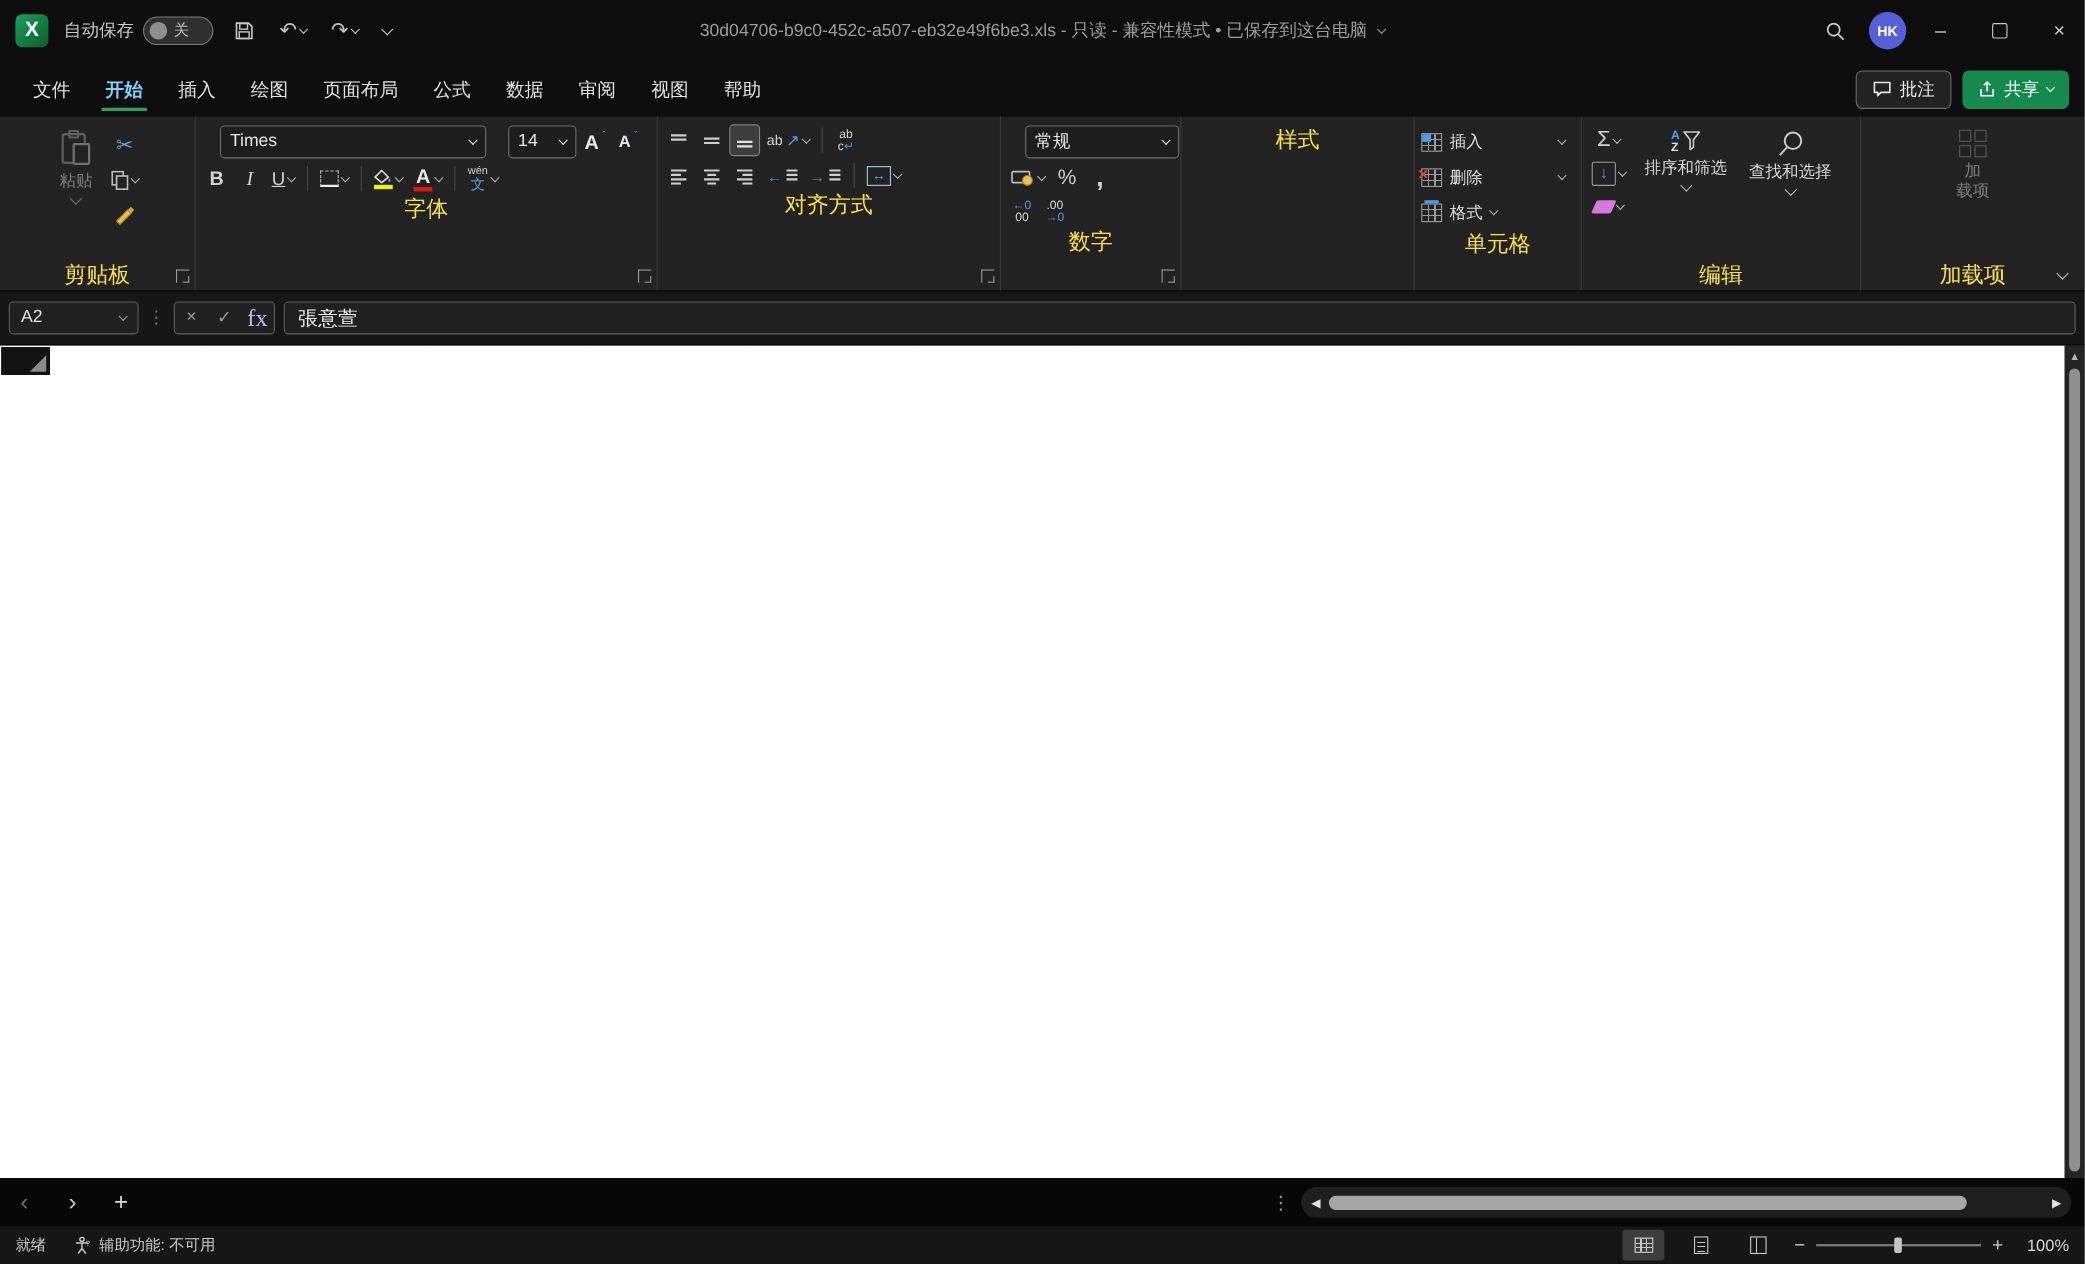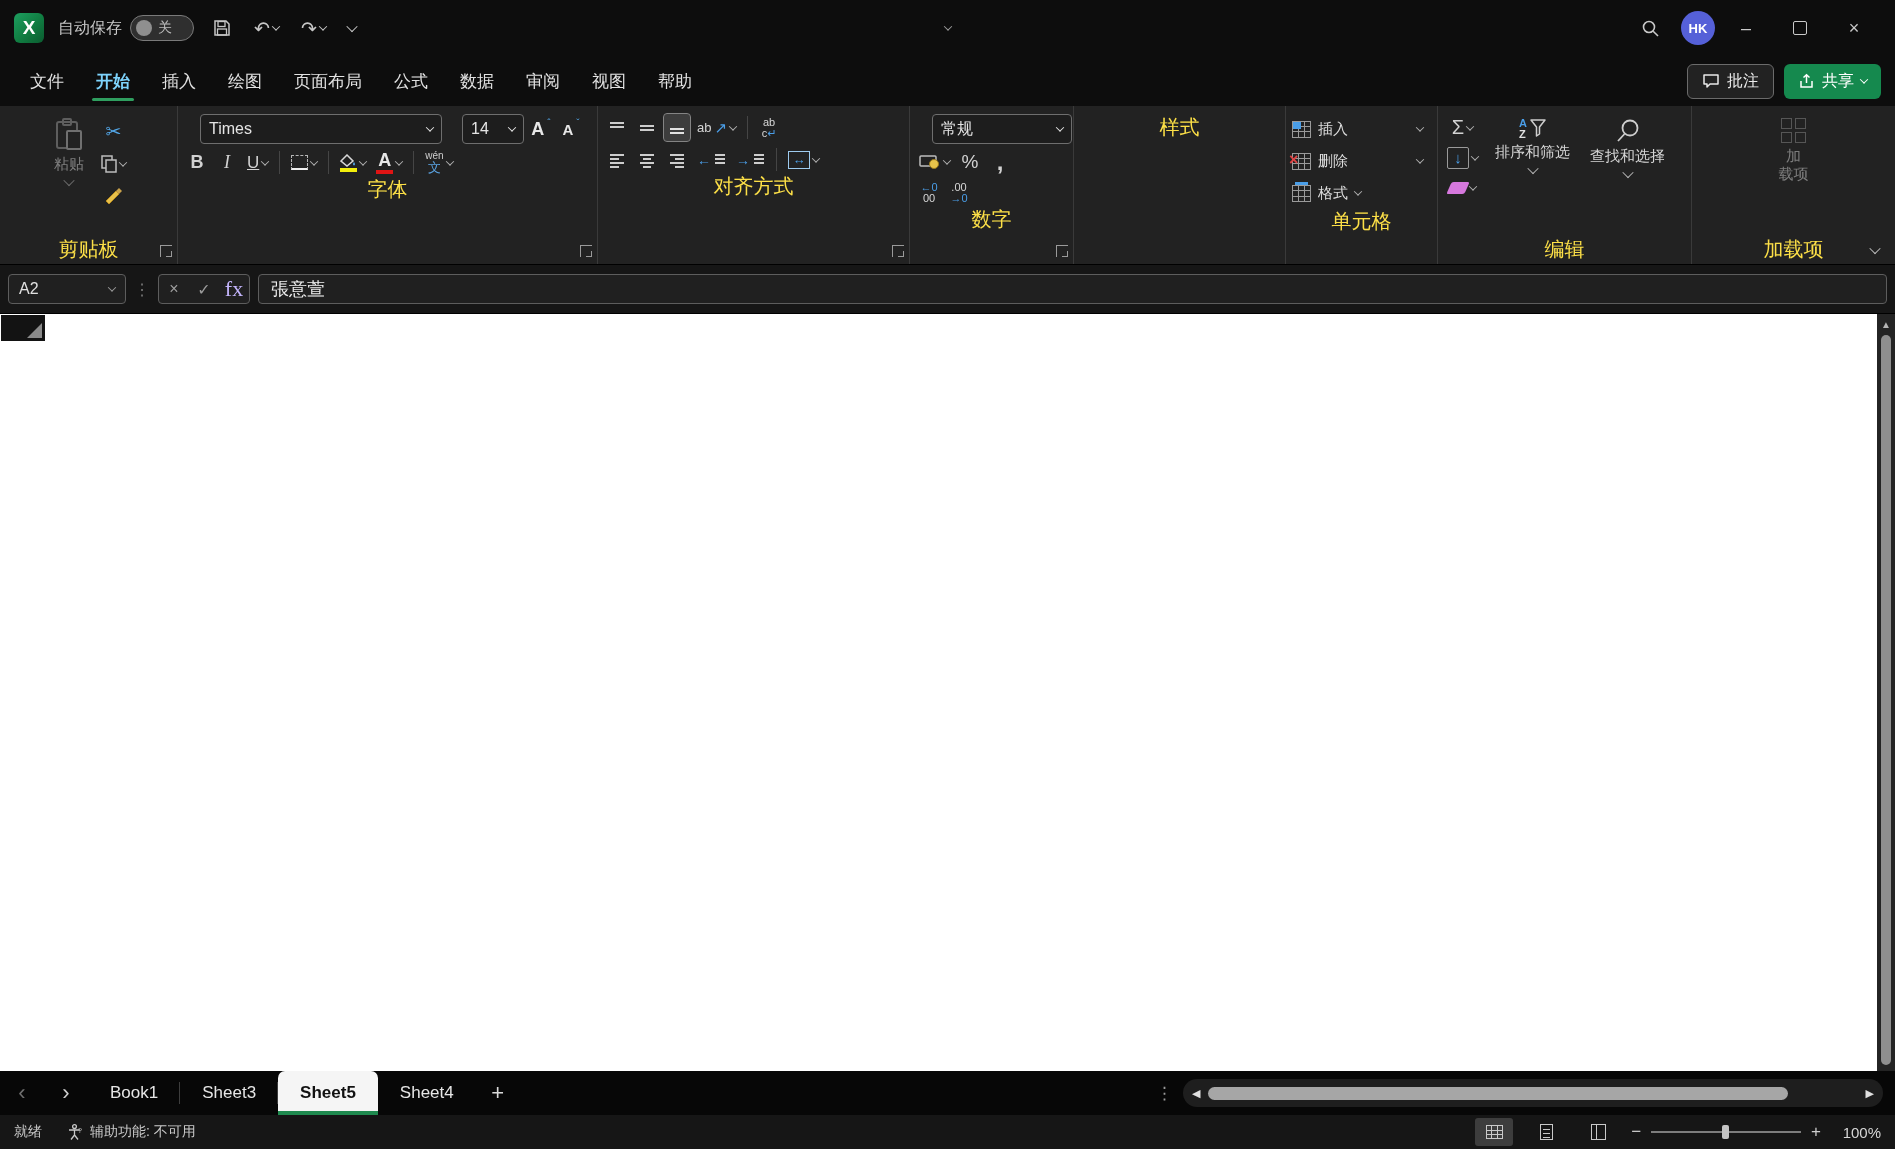--- a/index.html
+++ b/index.html
@@ -12,21 +12,21 @@
   .excel-logo{width:30px;height:30px;border-radius:6px;background:linear-gradient(135deg,#1d9e5f 0%,#107c41 55%,#0b5c30 100%);color:#fff;font-weight:bold;font-size:19px;display:flex;align-items:center;justify-content:center;}
   .tb-autosave{display:flex;align-items:center;gap:8px;}
   .tb-autosave-label{font-size:16px;color:#c8c8c8;}
   .toggle{width:52px;height:24px;border:1px solid #7a7a7a;border-radius:13px;background:#2f2f2f;display:flex;align-items:center;padding:0 5px;gap:6px;cursor:pointer;}
   .toggle .knob{width:16px;height:16px;border-radius:50%;background:#8f8f8f;}
   .toggle .tstate{font-size:14px;color:#bdbdbd;}
   .tb-btn{background:none;border:none;color:#c6c6c6;display:flex;align-items:center;gap:3px;font-size:19px;padding:4px;cursor:pointer;}
   .chev{display:inline-block;width:7px;height:7px;border-right:1.6px solid currentColor;border-bottom:1.6px solid currentColor;transform:rotate(45deg) translate(-1px,-1px);}
   .chev.sm{width:5px;height:5px;}
   .tb-title{position:absolute;left:0;right:0;display:flex;align-items:center;justify-content:center;gap:10px;font-size:16px;color:#9d9d9d;z-index:1;}
-  .tb-right{margin-left:auto;display:flex;align-items:center;gap:8px;padding-right:18px;z-index:2;}
+  .tb-right{margin-left:auto;display:flex;align-items:center;gap:8px;padding-right:0;z-index:2;}
   .avatar{width:34px;height:34px;border-radius:50%;display:flex;align-items:center;justify-content:center;color:#fff;font-size:13px;font-weight:bold;}
   .winbtn{width:46px;height:40px;display:flex;align-items:center;justify-content:center;color:#c9c9c9;font-size:18px;background:none;border:none;cursor:pointer;}
   .maxbox{width:12px;height:12px;border:1.5px solid #c9c9c9;border-radius:2px;}
 
   
   .menubar{height:50px;display:flex;align-items:center;background:#0d0d0d;flex:0 0 auto;}
   #menu-tabs{display:flex;align-items:center;gap:4px;padding-left:16px;}
   .mtab{padding:10px 14px;font-size:17px;color:#e2e2e2;cursor:pointer;position:relative;}
   .mtab.active{font-weight:bold;color:#7dd3fc;}
   .mtab.active::after{content:"";position:absolute;left:10px;right:10px;bottom:2px;height:3px;border-radius:2px;background:#2f9e5f;}
@@ -168,20 +168,21 @@
         </button>
       <button class="tb-btn">
           <span>↷</span>
           <span class="chev sm"></span>
         </button>
       <button class="tb-btn">
           <span class="chev"></span>
         </button>
     </div>
     <div class="tb-title">
+      <span>30d04706-b9c0-452c-a507-eb32e49f6be3.xls  -  只读  -  兼容性模式 • 已保存到这台电脑</span>
       <span class="chev sm"></span>
     </div>
     <div class="tb-right">
       <button class="winbtn">
         <svg width="19" height="19" viewBox="0 0 19 19">
             <circle cx="8" cy="8" r="5.5" fill="none" stroke="#c9c9c9" stroke-width="1.6"></circle>
             <line x1="12.2" y1="12.2" x2="17" y2="17" stroke="#c9c9c9" stroke-width="1.6"></line>
           </svg>
       </button>
       <div class="avatar" style="background: rgb(85, 96, 216);">HK</div>
@@ -917,26 +918,20 @@
       </table>
     <div class="vscroll">
       <span class="up">▲</span>
       <div class="vthumb"></div>
     </div>
   </div>
 
   <div class="sheetbar">
     <button class="snav prev">‹</button>
     <button class="snav next">›</button>
-    <div id="sheet-tabs">
-        <div class="sheet-tab">Book1</div>
-        <div class="sheet-tab">Sheet3</div>
-        <div class="sheet-tab active">Sheet5</div>
-        <div class="sheet-tab">Sheet4</div>
-      </div>
     <button class="newsheet">+</button>
     <div class="sheet-spacer"></div>
     <span class="sdots">⋮</span>
     <div class="hscroll">
       <span class="hs-arrow">◀</span>
       <div class="hthumb"></div>
       <span class="hs-gap"></span>
       <span class="hs-arrow">▶</span>
     </div>
   </div>

